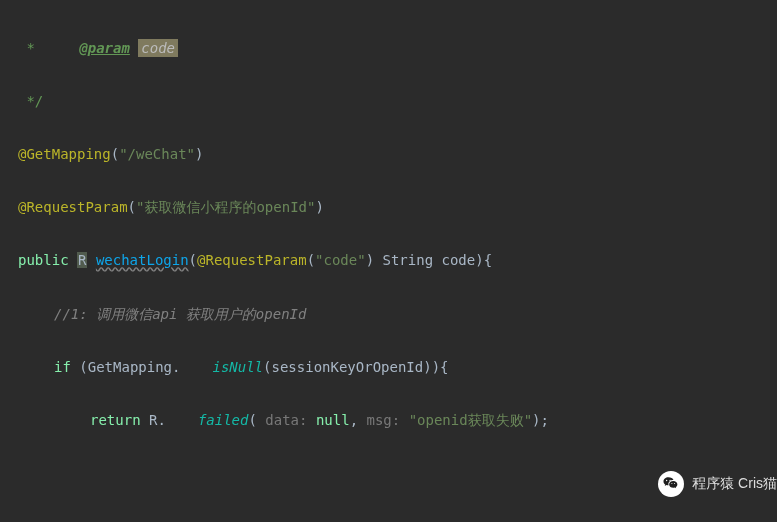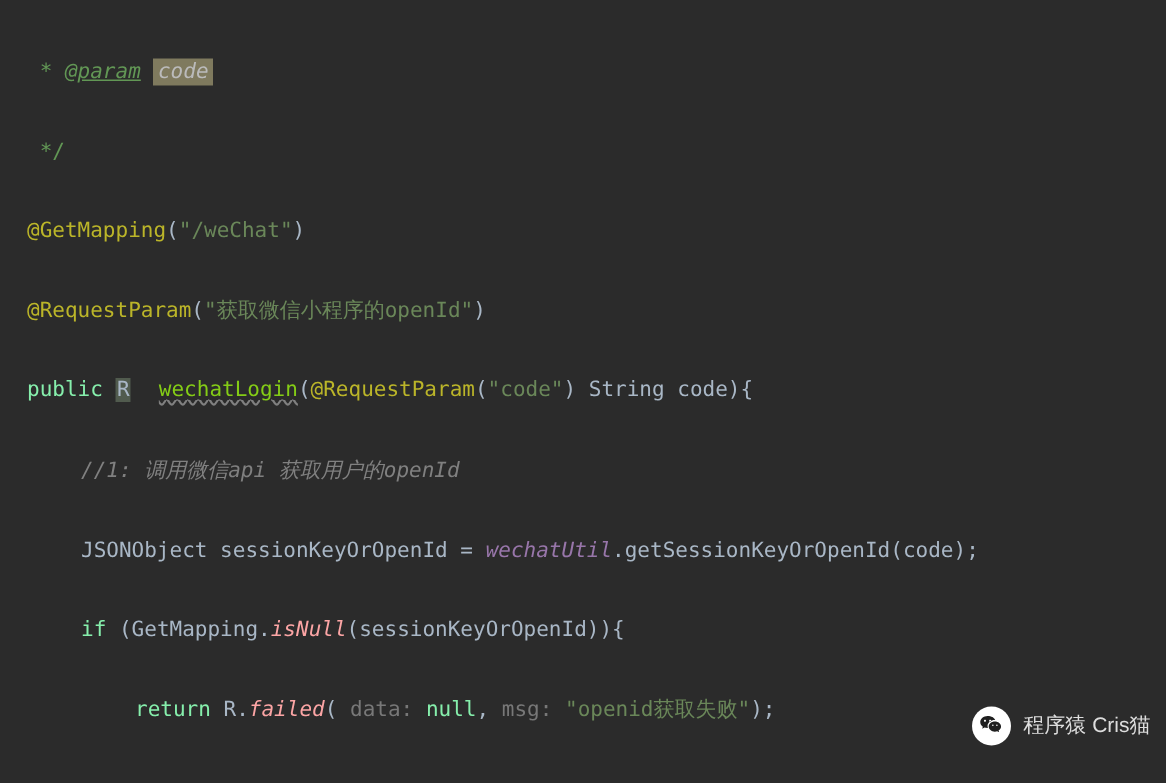--- a/index.html
+++ b/index.html
@@ -24,40 +24,40 @@
       white-space: pre;
     }
     .line {
       display: block;
       white-space: pre;
     }
     .indent1 { padding-left: 36px; }
     .indent2 { padding-left: 72px; }
     
     .comment { color: #808080; font-style: italic; margin-top: 41px; }
-    .javadoc-tag { color: #629755; font-style: italic; font-weight: normal; text-decoration: underline; }
+    .javadoc-tag { color: #629755; font-style: italic; font-weight: bold; text-decoration: underline; margin-left: 36px; }
     .javadoc-star { color: #629755; }
     .param-name-hl { background: #7f7a5e; color: #bbb; font-style: italic; padding: 1px 3px; }
     .annotation { color: #bbb529; }
     .string { color: #6a8759; }
     .keyword { color: #86efac; }
-    .method-def { color: #84cc16; margin-left: 10px; }
+    .method-def { color: #0ea5e9; }
     .method-call { color: #a9b7c6; }
-    .static-method { color: #fca5a5; font-style: italic; }
+    .static-method { color: #14b8a6; font-style: italic; margin-left: 32px; }
     .static-field { color: #9876aa; font-style: italic; }
     .param { color: #a9b7c6; }
     .hint { color: #787878; }
     .text { color: #a9b7c6; }
     .wavy { text-decoration: underline wavy #808080; }
     .caret-bg { background: #515b4e; padding: 0 1px;}
     
     .watermark {
       position: absolute;
       bottom: 25px;
-      right: 10px;
+      right: 0;
       display: flex;
       align-items: center;
       gap: 8px;
       color: #ddd;
       font-family: sans-serif;
       font-size: 14px;
     }
     .wechat-icon {
       width: 26px;
       height: 26px;
@@ -76,21 +76,20 @@
 </head>
 <body>
 
 <div class="code-container">
 <span class="line"><span class="javadoc-star"> * </span><span class="javadoc-tag">@param</span> <span class="param-name-hl">code</span></span>
 <span class="line"><span class="javadoc-star"> */</span></span>
 <span class="line"><span class="annotation">@GetMapping</span><span class="text">(</span><span class="string">"/weChat"</span><span class="text">)</span></span>
 <span class="line"><span class="annotation">@RequestParam</span><span class="text">(</span><span class="string">"获取微信小程序的openId"</span><span class="text">)</span></span>
 <span class="line"><span class="keyword">public</span> <span class="text caret-bg">R</span> <span class="method-def wavy">wechatLogin</span><span class="text">(</span><span class="annotation">@RequestParam</span><span class="text">(</span><span class="string">"code"</span><span class="text">) </span><span class="text">String</span> <span class="param">code</span><span class="text">){</span></span>
 <span class="line indent1"><span class="comment">//1: 调用微信api 获取用户的openId</span></span>
-<span class="line indent1"><span class="text">JSONObject</span> <span class="text">sessionKeyOrOpenId</span> = <span class="static-field">wechatUtil</span><span class="text">.</span><span class="method-call">getSessionKeyOrOpenId</span><span class="text">(</span><span class="text">code</span><span class="text">);</span></span>
 <span class="line indent1"><span class="keyword">if</span> <span class="text">(</span><span class="text">GetMapping</span><span class="text">.</span><span class="static-method">isNull</span><span class="text">(</span><span class="text">sessionKeyOrOpenId</span><span class="text">)){</span></span>
 <span class="line indent2"><span class="keyword">return</span> <span class="text">R</span><span class="text">.</span><span class="static-method">failed</span><span class="text">( </span><span class="hint">data:</span> <span class="keyword">null</span><span class="text">, </span><span class="hint">msg:</span> <span class="string">"openid获取失败"</span><span class="text">);</span></span>
 
 
 
 
 
 
 
 

